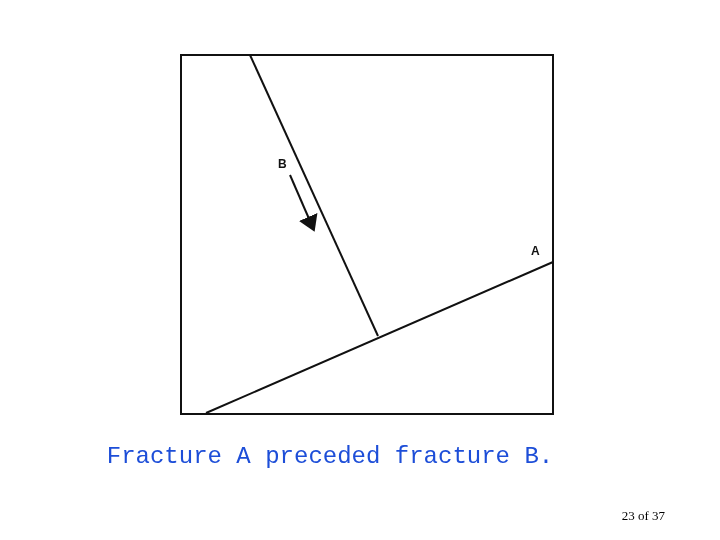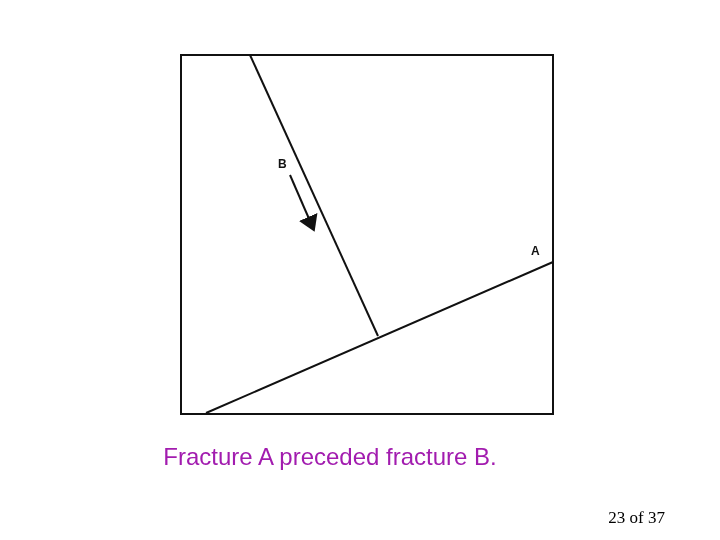--- a/index.html
+++ b/index.html
@@ -1,25 +1,25 @@
 <!DOCTYPE html>
 <html><head>
   <meta charset="utf-8">
   <style>
     html, body { margin: 0; padding: 0; background: #ffffff; }
     body { width: 720px; height: 540px; position: relative; overflow: hidden; }
     .figure { position: absolute; left: 0; top: 0; width: 720px; height: 540px; }
     .caption {
       position: absolute; left: 0; width: 660px; top: 443px;
-      text-align: center; font-family: Liberation Sans, sans-serif;
-      font-size: 24px; color: #a21caf;
+      text-align: center; font-family: Liberation Mono, monospace;
+      font-size: 24px; color: #1d4ed8;
     }
     .page-num {
       position: absolute; right: 55px; top: 508px;
-      font-family: "Liberation Serif", serif; font-size: 17px; color: #000;
+      font-family: "Liberation Serif", serif; font-size: 13px; color: #000;
     }
     .lbl { font-family: "Liberation Sans", sans-serif; font-weight: bold; font-size: 12px; fill: #111; }
   </style>
 </head>
 <body>
 
 <svg class="figure" viewBox="0 0 720 540" xmlns="http://www.w3.org/2000/svg">
   <defs>
     <marker id="arrowhead" markerWidth="8" markerHeight="10" refX="6" refY="5" orient="auto">
       <path d="M0,0 L8,5 L0,10 Z" fill="#111"></path>

